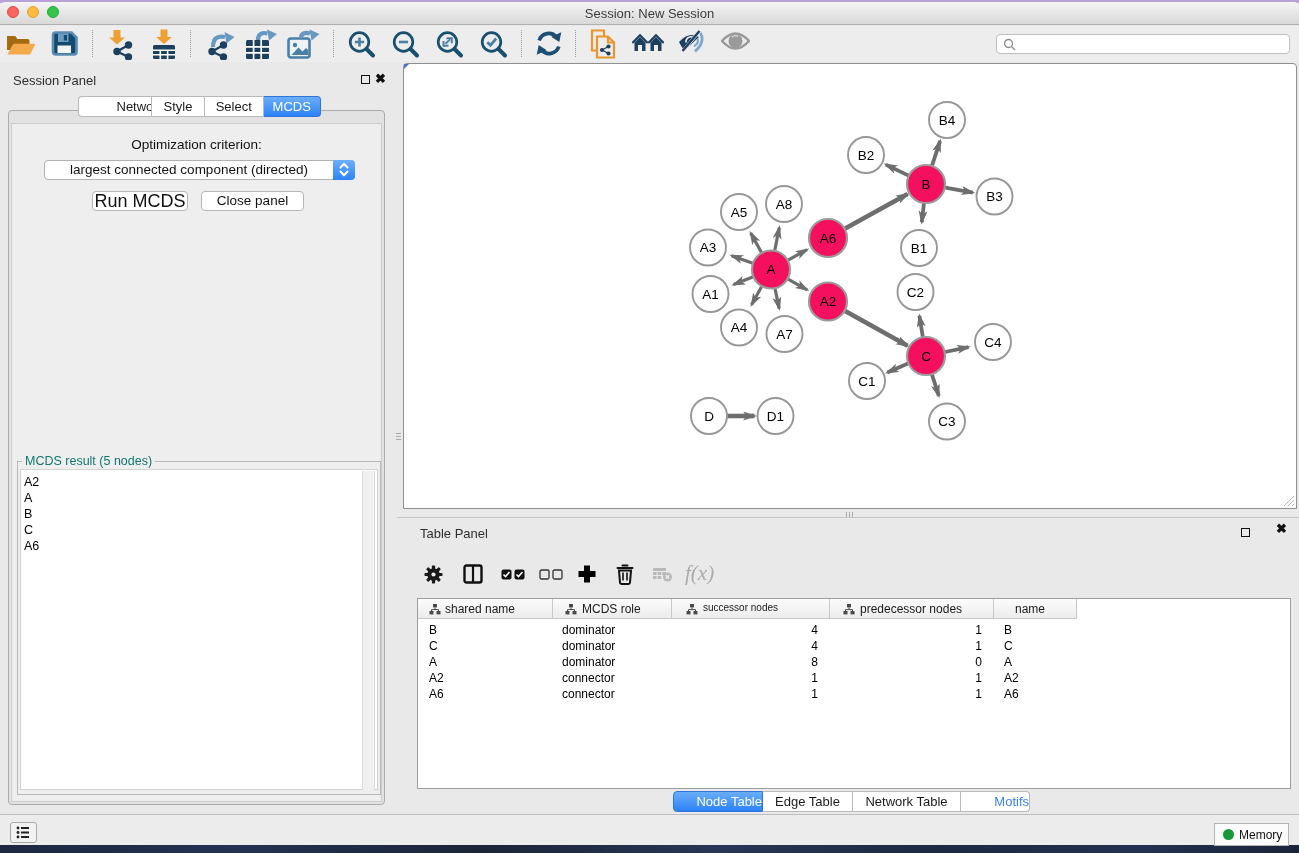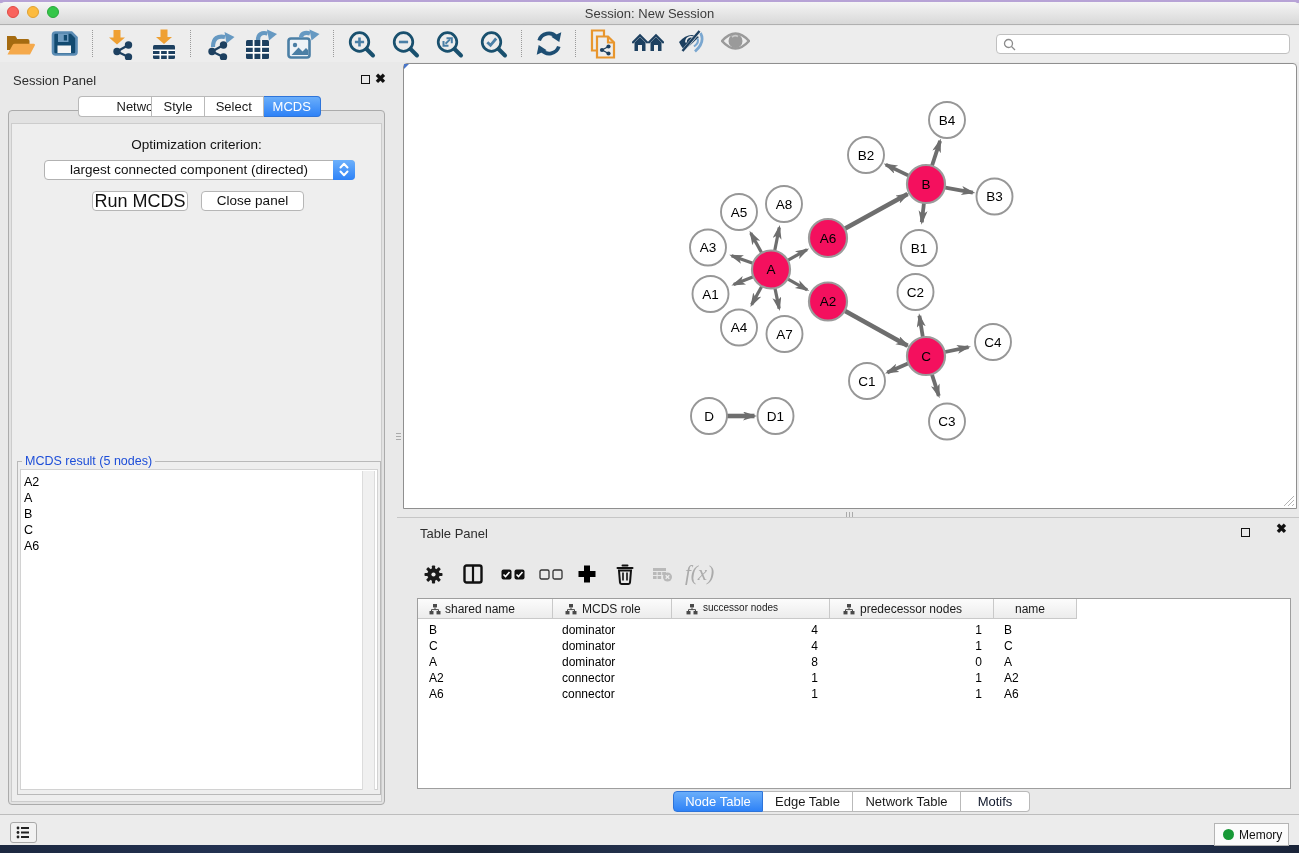--- a/index.html
+++ b/index.html
@@ -178,21 +178,21 @@
           <path d="M7.5 7.5 L11 3.8 L14.5 7.5" stroke="#fff" stroke-width="2" fill="none" stroke-linecap="round" stroke-linejoin="round"></path>
           <path d="M7.5 11.5 L11 15.2 L14.5 11.5" stroke="#fff" stroke-width="2" fill="none" stroke-linecap="round" stroke-linejoin="round"></path>
         </svg>
     </div>
   </div>
 
   <div class="abs" style="left:92px;top:129px;width:96px;height:19.5px;background:#fff;border:1px solid #b6b6b6;border-radius:4px;text-align:center;line-height:18px;font-size:18px;color:#111;">Run MCDS</div>
   <div class="abs" style="left:201px;top:129px;width:103px;height:19.5px;background:#fff;border:1px solid #b6b6b6;border-radius:4px;text-align:center;line-height:18px;font-size:13.5px;color:#111;">Close panel</div>
 
   <div class="abs" style="left:17px;top:399px;width:364px;height:334px;border:1px solid #b9b9b9;"></div>
-  <div class="abs" style="left:22px;top:392px;background:#eeeeee;padding:0 3px;font-size:12.5px;color:#1d4ed8;">MCDS result (5 nodes)</div>
+  <div class="abs" style="left:22px;top:392px;background:#eeeeee;padding:0 3px;font-size:12.5px;color:#0f766e;">MCDS result (5 nodes)</div>
   <div class="abs" style="left:20px;top:407px;width:358px;height:321px;background:#fff;border:1px solid #d2d2d2;">
     <div class="abs" style="right:2px;top:1px;width:13px;height:319px;background:#f0f0f0;border-left:1px solid #dcdcdc;border-right:1px solid #dcdcdc;"></div>
     <div style="padding:4px 0 0 3px;font-size:12.5px;line-height:16px;color:#000;">A2<br>A<br>B<br>C<br>A6</div>
   </div>
 </div>
 
 <div class="abs" style="left:403px;top:63px;width:894px;height:446px;border:1px solid #8f8f8f;border-radius:4px 4px 0 0;background:#fff;">
   <div class="abs" style="left:0;top:0;width:0;height:0;border-top:5px solid #4a76c9;border-right:5px solid transparent;"></div>
 
   <svg class="abs" style="left:0;top:22px;" width="892" height="423" viewBox="0 0 892 423">
@@ -388,24 +388,24 @@
 <div class="abs" style="left:464px;top:72px;width:100px;text-align:right;font-size:12px;color:#000;">1</div>
 <div class="abs" style="left:586px;top:72px;font-size:12px;color:#000;">A2</div>
 <div class="abs" style="left:11px;top:88px;font-size:12px;color:#000;">A6</div>
 <div class="abs" style="left:144px;top:88px;font-size:12px;color:#000;">connector</div>
 <div class="abs" style="left:300px;top:88px;width:100px;text-align:right;font-size:12px;color:#000;">1</div>
 <div class="abs" style="left:464px;top:88px;width:100px;text-align:right;font-size:12px;color:#000;">1</div>
 <div class="abs" style="left:586px;top:88px;font-size:12px;color:#000;">A6</div>
   </div>
 
   <div class="abs" style="left:276px;top:273px;height:20.5px;display:flex;font-size:13px;">
-    <div style="width:90px;background:linear-gradient(#6aaefa,#2e82f7);border:1px solid #2e74d9;border-radius:4px 0 0 4px;text-align:center;line-height:19px;color:#fff;">Node Table</div>
+    <div style="width:90px;background:linear-gradient(#6aaefa,#2e82f7);border:1px solid #2e74d9;border-radius:4px 0 0 4px;text-align:right;line-height:19px;color:#fff;">Node Table</div>
     <div style="width:90px;background:#fff;border:1px solid #b9b9b9;border-left:none;text-align:center;line-height:19px;color:#1a1a1a;">Edge Table</div>
     <div style="width:108px;background:#fff;border:1px solid #b9b9b9;border-left:none;text-align:center;line-height:19px;color:#1a1a1a;">Network Table</div>
-    <div style="width:69px;background:#fff;border:1px solid #b9b9b9;border-left:none;border-radius:0 4px 4px 0;text-align:center;line-height:19px;color:#0f172a;">Motifs</div>
+    <div style="width:69px;background:#fff;border:1px solid #b9b9b9;border-left:none;border-radius:0 4px 4px 0;text-align:right;line-height:19px;color:#3b82f6;">Motifs</div>
   </div>
 </div>
 
 <div class="abs" style="left:0;top:814px;width:1299px;height:31px;background:#ececec;border-top:1px solid #bdbdbd;">
   <div class="abs" style="left:10px;top:7px;width:27px;height:21px;background:#f2f2f2;border:1px solid #a8a8a8;border-radius:3px;">
     <svg width="25" height="19" viewBox="0 0 25 19">
       <circle cx="7" cy="5" r="1.4" fill="#222"></circle>
         <rect x="10" y="4" width="8" height="2" fill="#222"></rect>
       <circle cx="7" cy="9.5" r="1.4" fill="#222"></circle>
         <rect x="10" y="8.5" width="8" height="2" fill="#222"></rect>

